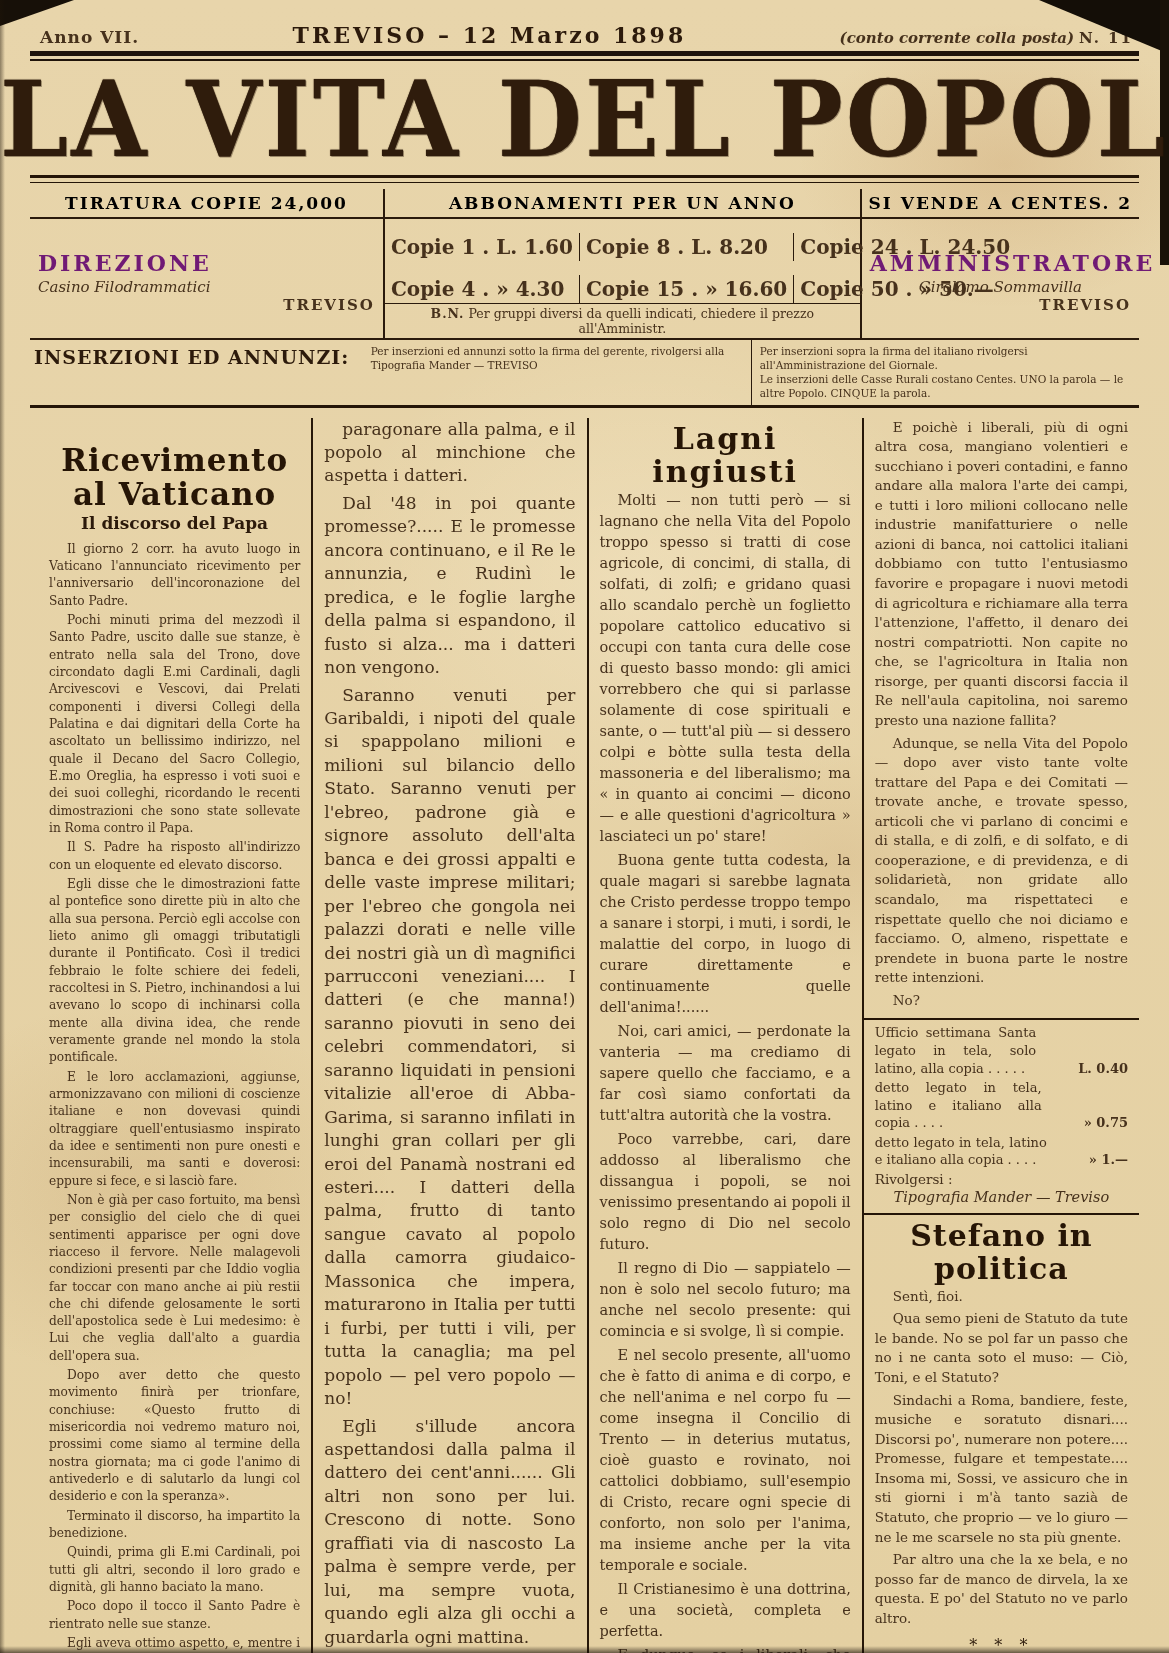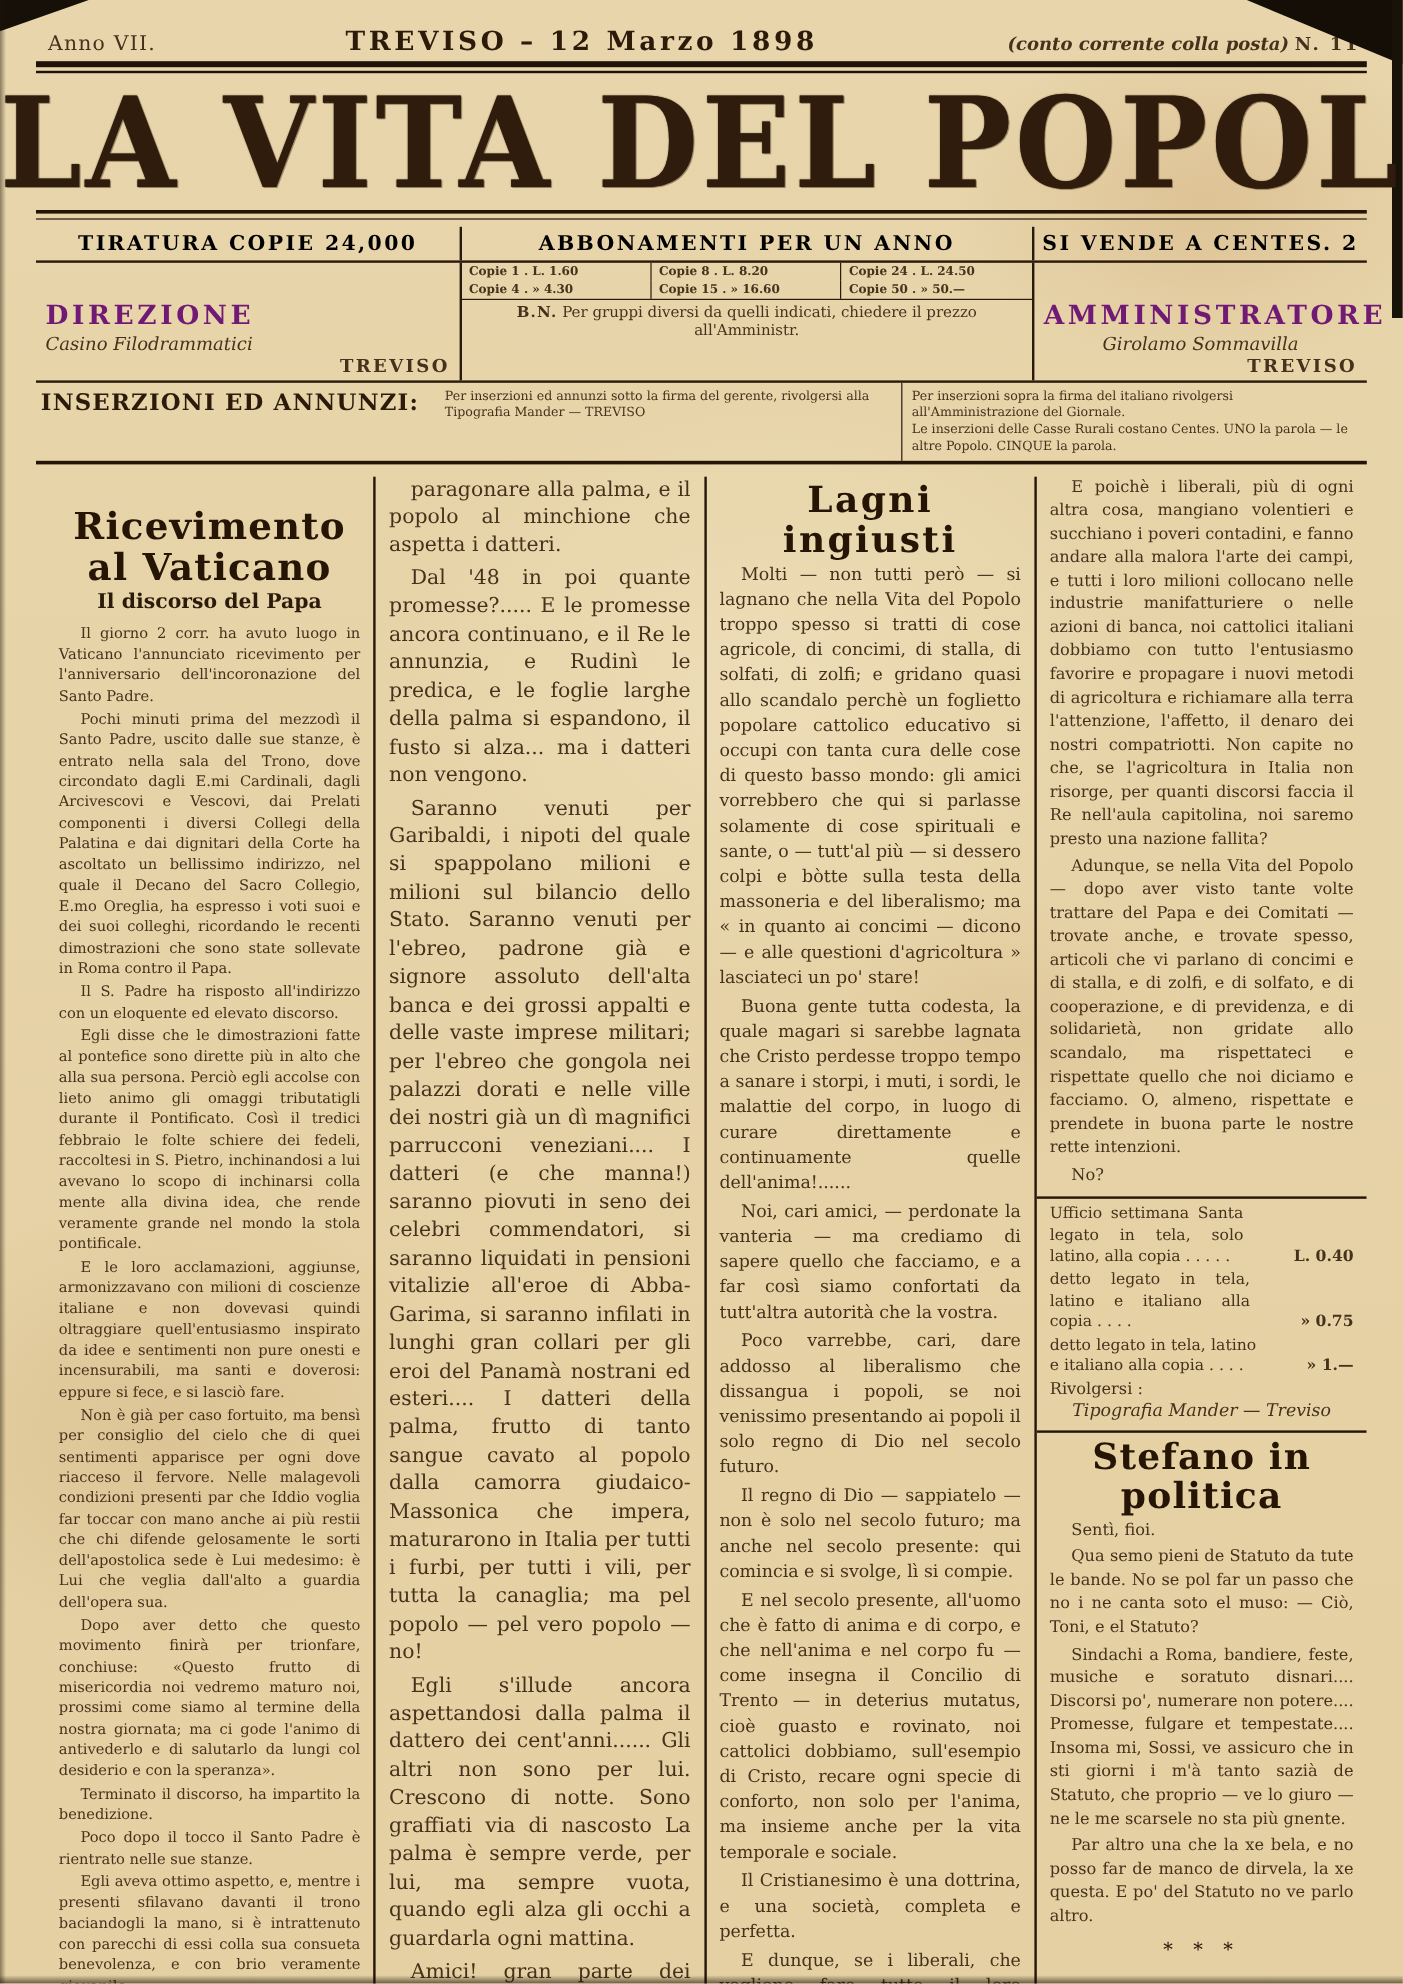--- a/index.html
+++ b/index.html
@@ -15,21 +15,21 @@
       linear-gradient(#e8d5ab,#e4d0a2);
   }
   
   .corner-tl{position:absolute;top:0;left:0;width:74px;height:26px;background:#171008;clip-path:polygon(0 0,100% 0,0 100%);}
   .corner-tr{position:absolute;top:0;right:0;width:130px;height:54px;background:#140e07;clip-path:polygon(0 0,100% 0,100% 100%);}
   .edge-right-top{position:absolute;top:0;right:0;width:9px;height:265px;background:#191208;}
   .edge-left{position:absolute;top:0;left:0;width:5px;height:100%;background:linear-gradient(90deg,rgba(30,20,8,.45),transparent);}
   .edge-bottom{position:absolute;bottom:0;left:0;right:0;height:7px;background:linear-gradient(transparent,rgba(20,12,5,.6));}
 
   .dateline{display:flex;justify-content:space-between;align-items:baseline;margin:22px 36px 2px 40px;}
-  .dateline .anno{font-weight:normal;font-size:17px;letter-spacing:1px;}
+  .dateline .anno{font-weight:bold;font-size:17px;letter-spacing:1px;}
   .dateline .center{font-weight:bold;font-size:22px;letter-spacing:3px;color:#2c1a0b;}
   .dateline .right{font-size:15px;}
   .dateline .right .paren{font-style:italic;font-weight:bold;}
   .dateline .right .num{font-weight:bold;letter-spacing:2px;}
   .rule-a{margin:3px 30px 0;border-top:5px solid #1f1309;border-bottom:2px solid #1f1309;height:3px;}
 
   .masthead{
     text-align:center;white-space:nowrap;margin:4px 0 0;
     font-weight:bold;font-size:97px;letter-spacing:3px;line-height:1.05;
     color:#2f1c0c;transform:scaleY(1.08);transform-origin:top center;
@@ -43,21 +43,21 @@
   .info-row1 > div:not(:last-child){border-right:2px solid #2a1a0c;}
   .info-row2{display:grid;grid-template-columns:32% 43% 25%;border-bottom:2px solid #2a1a0c;}
   .info-row2 > div:not(:last-child){border-right:2px solid #2a1a0c;}
   .cell-pad{padding:3px 8px;}
   .dir-title,.amm-title{font-weight:bold;font-size:22px;letter-spacing:3px;color:#701a75;margin-top:28px;}
   .dir-line1,.amm-line1{font-style:italic;font-size:15px;margin-top:2px;}
   .dir-line2,.amm-line2{font-weight:bold;text-align:right;font-size:15px;letter-spacing:2px;}
   .amm-title{text-align:center;}
   .amm-line1{text-align:center;}
   .price-grid{display:grid;grid-template-columns:1fr 1fr 1fr;}
-  .price-grid > div{padding:2px 6px;font-size:10px;white-space:nowrap;}
+  .price-grid > div{padding:2px 6px;font-size:20px;white-space:nowrap;margin-top:14px;}
   .price-grid > div:not(:nth-child(3n)){border-right:1px solid #2a1a0c;}
   .price-strong{font-weight:bold;}
   .bn-note{border-top:1px solid #2a1a0c;padding:2px 22px;font-size:12.5px;text-align:center;}
   .bn-note b{letter-spacing:1px;}
   .info-row3{display:grid;grid-template-columns:30% 35% 35%;}
   .ins-label{font-weight:bold;font-size:19px;letter-spacing:1px;color:#2c1a0b;padding:6px 4px;}
   .ins-note{font-size:10.5px;padding:4px 8px;line-height:1.35;}
   .ins-note:nth-child(3){border-left:1px solid #2a1a0c;}
 
   .columns{
@@ -157,20 +157,21 @@
     <div class="subtitle">Il discorso del Papa</div>
     <div class="body-xs">
       <p>Il giorno 2 corr. ha avuto luogo in Vaticano l'annunciato ricevimento per l'anniversario dell'incoronazione del Santo Padre.</p>
       <p>Pochi minuti prima del mezzodì il Santo Padre, uscito dalle sue stanze, è entrato nella sala del Trono, dove circondato dagli E.mi Cardinali, dagli Arcivescovi e Vescovi, dai Prelati componenti i diversi Collegi della Palatina e dai dignitari della Corte ha ascoltato un bellissimo indirizzo, nel quale il Decano del Sacro Collegio, E.mo Oreglia, ha espresso i voti suoi e dei suoi colleghi, ricordando le recenti dimostrazioni che sono state sollevate in Roma contro il Papa.</p>
       <p>Il S. Padre ha risposto all'indirizzo con un eloquente ed elevato discorso.</p>
       <p>Egli disse che le dimostrazioni fatte al pontefice sono dirette più in alto che alla sua persona. Perciò egli accolse con lieto animo gli omaggi tributatigli durante il Pontificato. Così il tredici febbraio le folte schiere dei fedeli, raccoltesi in S. Pietro, inchinandosi a lui avevano lo scopo di inchinarsi colla mente alla divina idea, che rende veramente grande nel mondo la stola pontificale.</p>
       <p>E le loro acclamazioni, aggiunse, armonizzavano con milioni di coscienze italiane e non dovevasi quindi oltraggiare quell'entusiasmo inspirato da idee e sentimenti non pure onesti e incensurabili, ma santi e doverosi: eppure si fece, e si lasciò fare.</p>
       <p>Non è già per caso fortuito, ma bensì per consiglio del cielo che di quei sentimenti apparisce per ogni dove riacceso il fervore. Nelle malagevoli condizioni presenti par che Iddio voglia far toccar con mano anche ai più restii che chi difende gelosamente le sorti dell'apostolica sede è Lui medesimo: è Lui che veglia dall'alto a guardia dell'opera sua.</p>
       <p>Dopo aver detto che questo movimento finirà per trionfare, conchiuse: «Questo frutto di misericordia noi vedremo maturo noi, prossimi come siamo al termine della nostra giornata; ma ci gode l'animo di antivederlo e di salutarlo da lungi col desiderio e con la speranza».</p>
       <p>Terminato il discorso, ha impartito la benedizione.</p>
+      <p>Quindi, prima gli E.mi Cardinali, poi tutti gli altri, secondo il loro grado e dignità, gli hanno baciato la mano.</p>
       <p>Poco dopo il tocco il Santo Padre è rientrato nelle sue stanze.</p>
       <p>Egli aveva ottimo aspetto, e, mentre i presenti sfilavano davanti il trono baciandogli la mano, si è intrattenuto con parecchi di essi colla sua consueta benevolenza, e con brio veramente giovanile.</p>
     </div>
 
   </div>
 
   <div class="col">
     <div class="body-lg">
       <p>paragonare alla palma, e il popolo al minchione che aspetta i datteri.</p>
       <p>Dal '48 in poi quante promesse?..... E le promesse ancora continuano, e il Re le annunzia, e Rudinì le predica, e le foglie larghe della palma si espandono, il fusto si alza... ma i datteri non vengono.</p>

